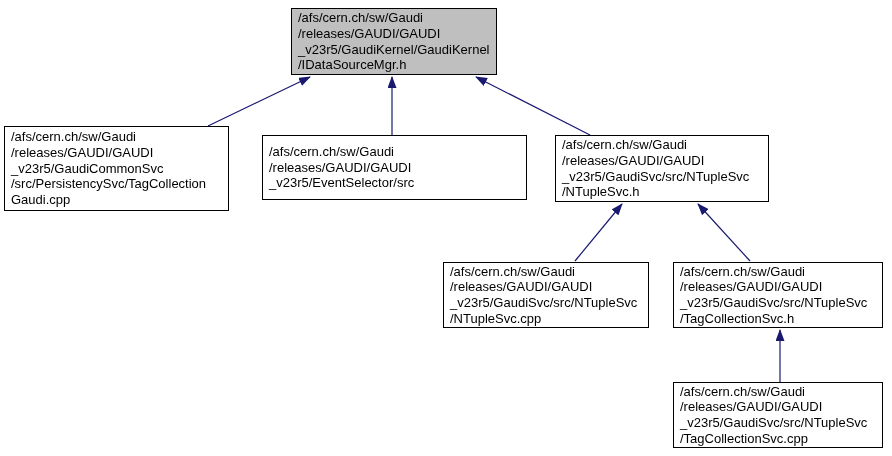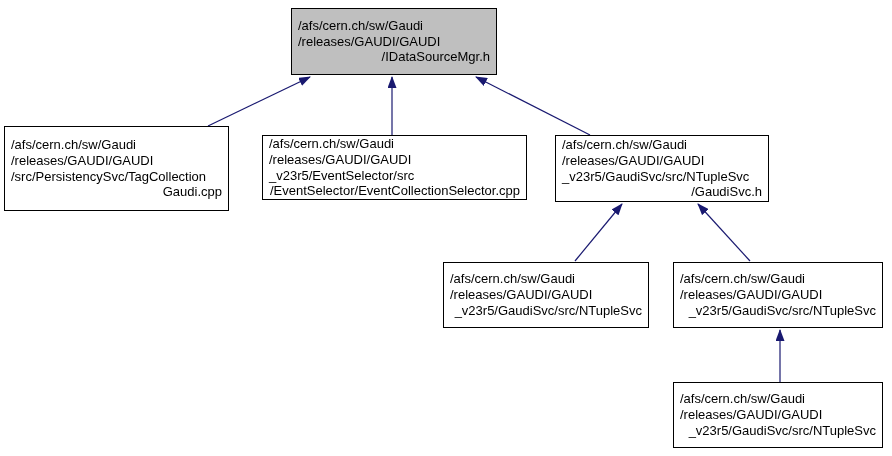--- a/index.html
+++ b/index.html
@@ -39,21 +39,21 @@
     white-space: nowrap;
     overflow: hidden;
     display: flex;
     flex-direction: column;
     justify-content: center;
   }
   .node .ln {
     text-align: left;
   }
   .node .ln:last-child {
-    text-align: right;
+    text-align: left;
   }
   .node.current {
     background: #BFBFBF;
   }
   
   #node-a { left: 291px; top: 8px;   width: 206px; height: 67px; }
   #node-b { left: 4px;   top: 126px; width: 225px; height: 85px; }
   #node-c { left: 262px; top: 135px; width: 265px; height: 65px; }
   #node-d { left: 555px; top: 135px; width: 214px; height: 67px; }
   #node-e { left: 443px; top: 262px; width: 206px; height: 66px; }
@@ -75,55 +75,59 @@
     <line x1="392" y1="135" x2="392" y2="77" marker-end="url(#arrow)"></line>
     <line x1="590" y1="135" x2="476" y2="77" marker-end="url(#arrow)"></line>
     <line x1="575" y1="261" x2="622" y2="204" marker-end="url(#arrow)"></line>
     <line x1="750" y1="261" x2="698" y2="204" marker-end="url(#arrow)"></line>
     <line x1="780" y1="382" x2="780" y2="330" marker-end="url(#arrow)"></line>
   </svg>
 
   <div id="node-a" class="node current">
     <div class="ln">/afs/cern.ch/sw/Gaudi</div>
     <div class="ln">/releases/GAUDI/GAUDI</div>
+    <div class="ln">_v23r5/GaudiKernel/GaudiKernel</div>
     <div class="ln">/IDataSourceMgr.h</div>
   </div>
 
   <div id="node-b" class="node">
     <div class="ln">/afs/cern.ch/sw/Gaudi</div>
     <div class="ln">/releases/GAUDI/GAUDI</div>
+    <div class="ln">_v23r5/GaudiCommonSvc</div>
     <div class="ln">/src/PersistencySvc/TagCollection</div>
     <div class="ln">Gaudi.cpp</div>
   </div>
 
   <div id="node-c" class="node">
     <div class="ln">/afs/cern.ch/sw/Gaudi</div>
     <div class="ln">/releases/GAUDI/GAUDI</div>
     <div class="ln">_v23r5/EventSelector/src</div>
-    <div class="ln">/EventSelector/EventCollectionSelector.cpp</div>
   </div>
 
   <div id="node-d" class="node">
     <div class="ln">/afs/cern.ch/sw/Gaudi</div>
     <div class="ln">/releases/GAUDI/GAUDI</div>
     <div class="ln">_v23r5/GaudiSvc/src/NTupleSvc</div>
-    <div class="ln">/GaudiSvc.h</div>
+    <div class="ln">/NTupleSvc.h</div>
   </div>
 
   <div id="node-e" class="node">
     <div class="ln">/afs/cern.ch/sw/Gaudi</div>
     <div class="ln">/releases/GAUDI/GAUDI</div>
     <div class="ln">_v23r5/GaudiSvc/src/NTupleSvc</div>
+    <div class="ln">/NTupleSvc.cpp</div>
   </div>
 
   <div id="node-f" class="node">
     <div class="ln">/afs/cern.ch/sw/Gaudi</div>
     <div class="ln">/releases/GAUDI/GAUDI</div>
     <div class="ln">_v23r5/GaudiSvc/src/NTupleSvc</div>
+    <div class="ln">/TagCollectionSvc.h</div>
   </div>
 
   <div id="node-g" class="node">
     <div class="ln">/afs/cern.ch/sw/Gaudi</div>
     <div class="ln">/releases/GAUDI/GAUDI</div>
     <div class="ln">_v23r5/GaudiSvc/src/NTupleSvc</div>
+    <div class="ln">/TagCollectionSvc.cpp</div>
   </div>
 
 </div>
 
 </body></html>

